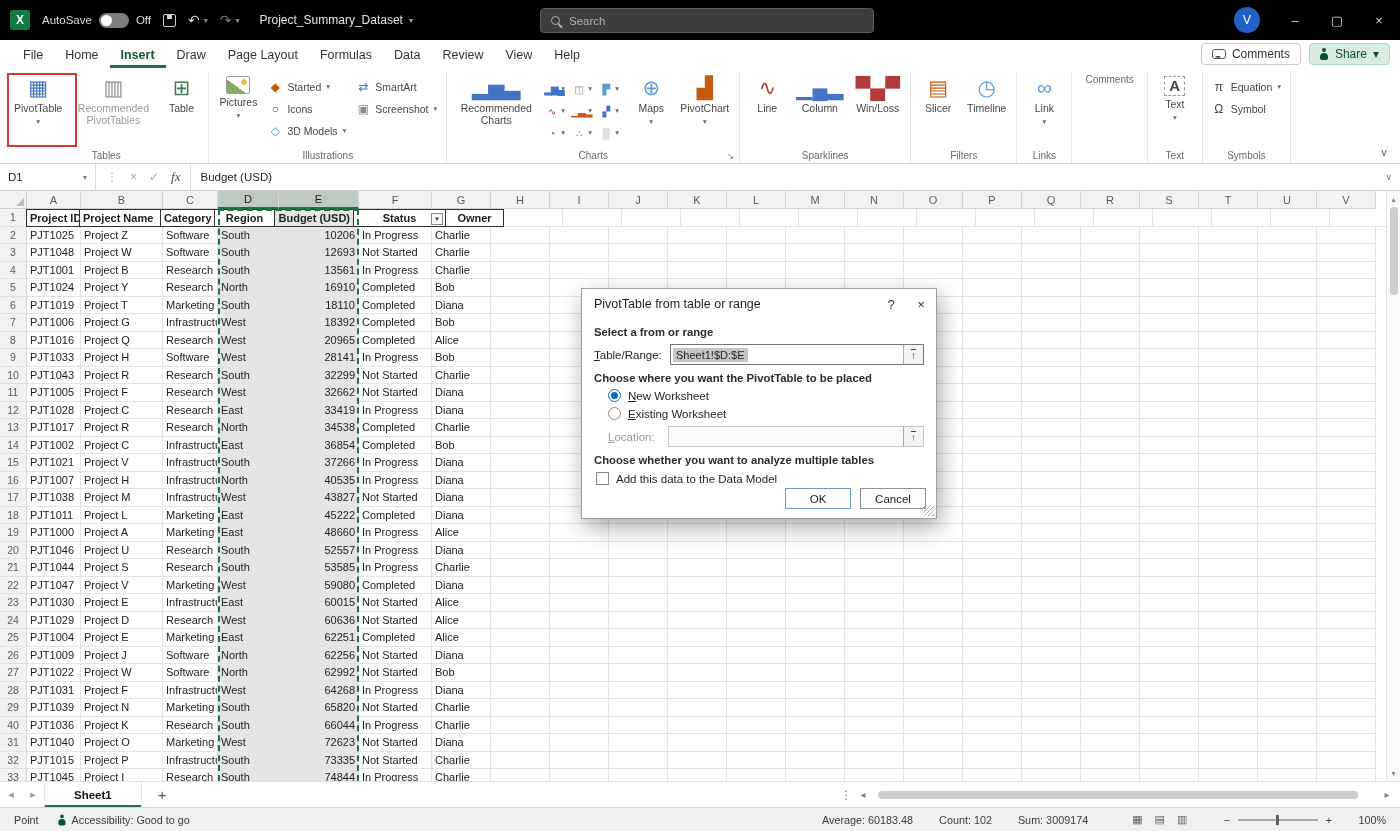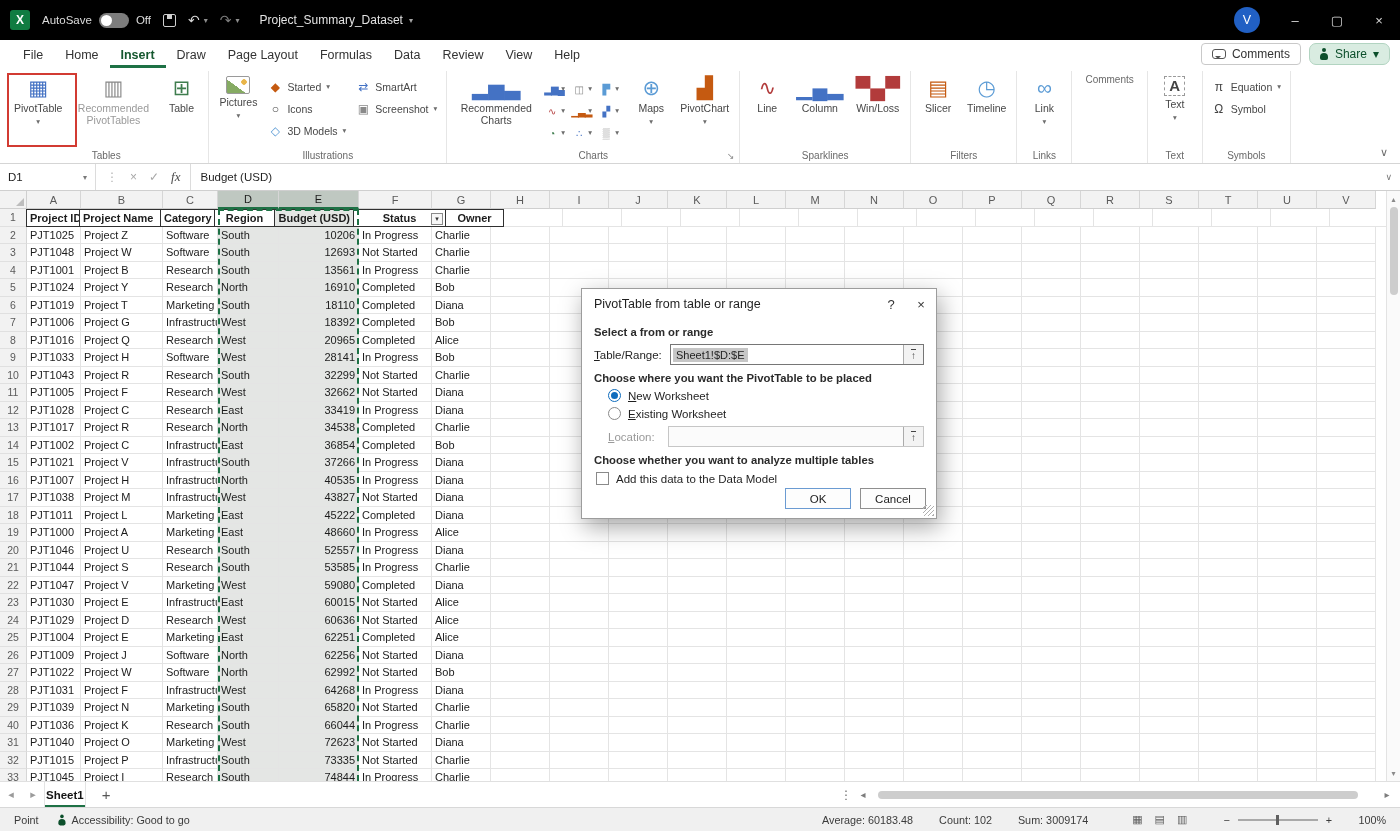--- a/index.html
+++ b/index.html
@@ -25,21 +25,21 @@
   .tb-right { position:absolute; right:0; top:0; height:40px; display:flex; align-items:center; }
   .avatar { width:26px; height:26px; border-radius:50%; background:#2160c4; color:#fff; display:grid; place-items:center; font-size:12.5px; margin-right:14px; }
   .winbtn { width:42px; height:40px; display:grid; place-items:center; color:#d8d8d8; font-size:13px; }
 
   
   .tabrow { height:29px; background:#fff; display:flex; align-items:center; padding-left:12px; font-size:12.5px; color:#333; position:relative; }
   .rtab { padding:6px 11px; }
   .rtab.active { color:#15572f; font-weight:bold; box-shadow: inset 0 -3px 0 #1e7145; }
   .tabrow-actions { position:absolute; right:10px; top:3px; display:flex; gap:8px; align-items:center; }
   .pill-btn { display:flex; align-items:center; gap:6px; border:1px solid #c9c9c9; border-radius:4px; padding:3px 10px; font-size:12px; background:#fff; color:#333; }
-  .share-btn { background:#d9ece1; border-color:#b2d4c1; color:#0c4f2b;border-radius:7px; }
+  .share-btn { background:#d9ece1; border-color:#b2d4c1; color:#0c4f2b; }
   .bubble { width:14px; height:10px; border:1.3px solid #555; border-radius:3px; position:relative; }
   .bubble::after { content:""; position:absolute; left:2px; bottom:-4px; border:3px solid transparent; border-top-color:#555; }
   .person { width:9px; height:12px; position:relative; }
   .person::before { content:""; position:absolute; top:0; left:2.5px; width:4px; height:4px; border-radius:50%; background:#0c4f2b; }
   .person::after { content:""; position:absolute; top:4.5px; left:0.5px; width:8px; height:7px; border-radius:4px 4px 2px 2px; background:#0c4f2b; }
 
   
   .ribbon { height:95px; background:#fff; border-bottom:1px solid #d5d5d5; display:flex; align-items:stretch; padding:2px 4px 0 4px; position:relative; }
   .group { display:flex; flex-direction:column; padding:0 5px; border-right:1px solid #e6e6e6; position:relative; }
   .group-body { flex:1; display:flex; align-items:flex-start; gap:2px; }
@@ -99,21 +99,21 @@
   .filterbtn { position:absolute; right:2px; top:2.5px; width:12px; height:12px; border:1px solid #8a8a8a; background:#f7f7f7; font-size:7px; color:#333; display:grid; place-items:center; font-weight:normal; }
   .sel-overlay { position:absolute; top:18px; height:572px; border-left:2px dashed #1e7145; border-right:2px dashed #1e7145; border-top:2px dashed #1e7145; pointer-events:none; z-index:3; }
   .vscroll { position:absolute; right:0; top:0; width:14px; height:100%; background:#fafafa; border-left:1px solid #e3e3e3; z-index:4; display:flex; flex-direction:column; align-items:center; }
   .vs-arrow { height:16px; font-size:8px; color:#8a8a8a; display:grid; place-items:center; }
   .vs-thumb { width:8px; height:88px; background:#cdcdcd; border-radius:4px; }
   .vs-fill { flex:1; }
 
   
   .sheetbar { height:26px; background:#fff; border-top:1px solid #e0e0e0; display:flex; align-items:center; font-size:11.5px; position:relative; }
   .sb-nav { width:22px; text-align:center; color:#9b9b9b; font-size:11px; }
-  .sheettab { height:100%; padding:0 1px; display:flex; align-items:center; font-weight:bold; color:#141414; background:#fff; border-right:1px solid #e4e4e4; border-left:1px solid #e4e4e4; box-shadow: inset 0 -2px 0 #1e7145; }
+  .sheettab { height:100%; padding:0 29px; display:flex; align-items:center; font-weight:bold; color:#141414; background:#fff; border-right:1px solid #e4e4e4; border-left:1px solid #e4e4e4; box-shadow: inset 0 -2px 0 #1e7145; }
   .addsheet { margin-left:16px; font-size:15px; color:#555; }
   .sb-kebab { position:absolute; left:840px; color:#6d6d6d; font-size:12px; }
   .hscroll { position:absolute; left:856px; right:6px; top:0; height:100%; display:flex; align-items:center; gap:4px; }
   .hs-arrow { font-size:10px; color:#7d7d7d; width:14px; text-align:center; }
   .hs-track { flex:1; height:10px; position:relative; }
   .hs-thumb { position:absolute; left:4px; right:18px; top:1px; height:8px; background:#cdcdcd; border-radius:4px; }
 
   
   .statusbar { height:24px; background:#f0f0f0; border-top:1px solid #d8d8d8; display:flex; align-items:center; padding:0 14px; gap:18px; font-size:10.8px; color:#3b3b3b; }
   .acc { display:flex; align-items:center; gap:6px; }
@@ -167,20 +167,24 @@
     <span>↶</span>
     <span class="tinychev">▾</span>
   </div>
   <div class="qat dim">
     <span>↷</span>
     <span class="tinychev">▾</span>
   </div>
   <div class="filename">
     <span>Project_Summary_Dataset</span>
     <span class="tinychev">▾</span>
+  </div>
+  <div class="search-box">
+    <span class="mag"></span>
+    <span>Search</span>
   </div>
   <div class="tb-right">
     <div class="avatar">V</div>
     <div class="winbtn">–</div>
     <div class="winbtn">▢</div>
     <div class="winbtn">×</div>
   </div>
 </div>
 
 <div class="tabrow">

